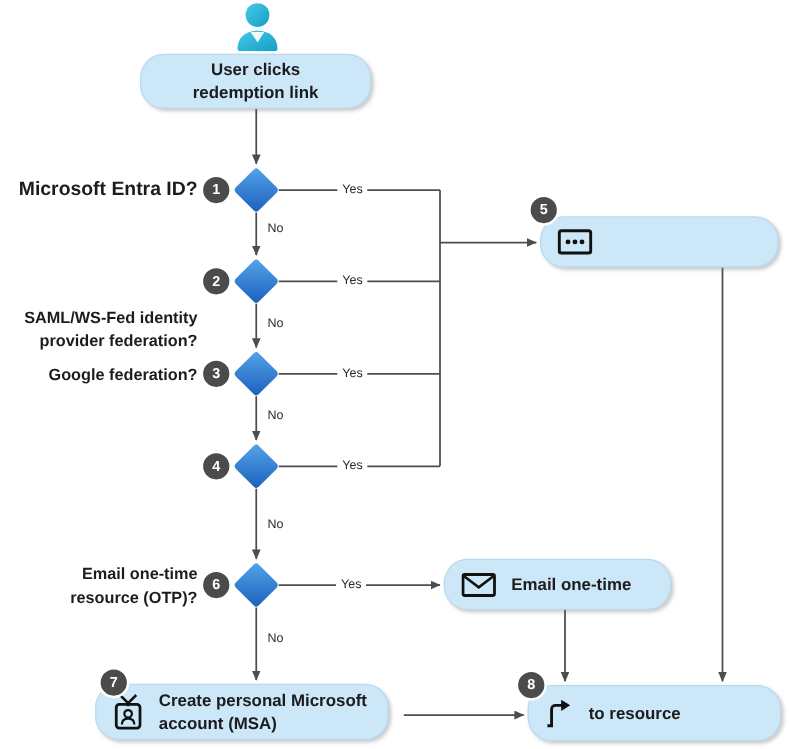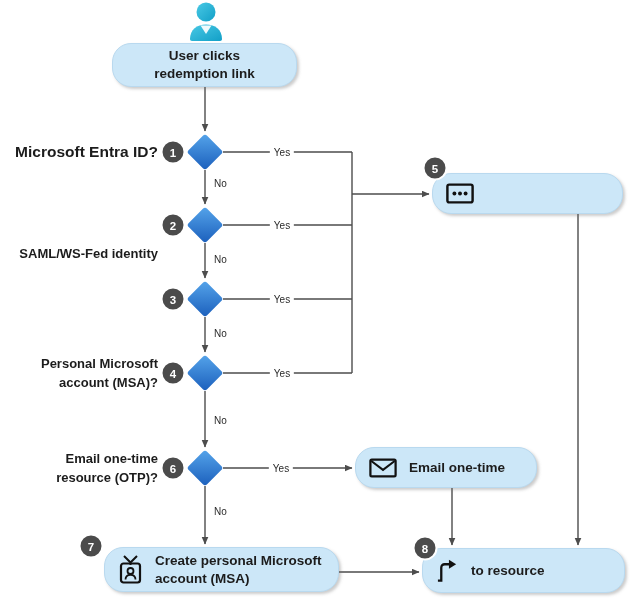--- a/index.html
+++ b/index.html
@@ -110,24 +110,24 @@
   <div class="badge" style="left:173px;top:468px;">6</div>
   <div class="badge" style="left:435px;top:168px;">5</div>
   <div class="badge" style="left:91px;top:546px;">7</div>
   <div class="badge" style="left:425px;top:548px;">8</div>
 
   <div class="qlabel big" style="top:142px;">
     <div>Microsoft Entra ID?</div>
   </div>
   <div class="qlabel" style="top:224px;margin-top:20px;">
     <div>SAML/WS-Fed identity</div>
+    <div>provider federation?</div>
   </div>
-  <div class="qlabel" style="top:354px;">
-    <div>Personal Microsoft</div>
-    <div>account (MSA)?</div>
+  <div class="qlabel" style="top:290px;">
+    <div>Google federation?</div>
   </div>
   <div class="qlabel" style="top:449px;">
     <div>Email one-time</div>
     <div>resource (OTP)?</div>
   </div>
 
   <span class="edge" style="left:282px;top:152px;">Yes</span>
   <span class="edge" style="left:282px;top:225px;">Yes</span>
   <span class="edge" style="left:282px;top:299px;">Yes</span>
   <span class="edge" style="left:282px;top:373px;">Yes</span>
@@ -156,21 +156,21 @@
       <svg width="28" height="20" viewBox="0 0 30 21">
         <rect x="1.5" y="1.5" width="27" height="18" rx="1.5" fill="none" stroke="#111" stroke-width="2.4"></rect>
         <path d="M2.5,3 L15,12.5 L27.5,3" fill="none" stroke="#111" stroke-width="2.2"></path>
       </svg>
     </span>
     <div class="txt">
       <div>Email one-time</div>
     </div>
   </div>
 
-  <div class="box" style="left:104px;top:547px;width:235px;height:45px;">
+  <div class="box" style="left:76px;top:547px;width:235px;height:45px;">
     <span class="icon">
       <svg width="25" height="29" viewBox="0 0 25 29">
         <path d="M6,1 L12.5,7.5 M19,1 L12.5,7.5 M12.5,6 L12.5,10" stroke="#111" stroke-width="2" fill="none"></path>
         <rect x="3" y="8.5" width="19" height="19" rx="2.5" fill="none" stroke="#111" stroke-width="2.2"></rect>
         <circle cx="12.5" cy="16" r="3" fill="none" stroke="#111" stroke-width="1.8"></circle>
         <path d="M7.5,24.5 C7.5,21 9.5,19.8 12.5,19.8 C15.5,19.8 17.5,21 17.5,24.5" fill="none" stroke="#111" stroke-width="1.8"></path>
       </svg>
     </span>
     <div class="txt">
       <div>Create personal Microsoft</div>

